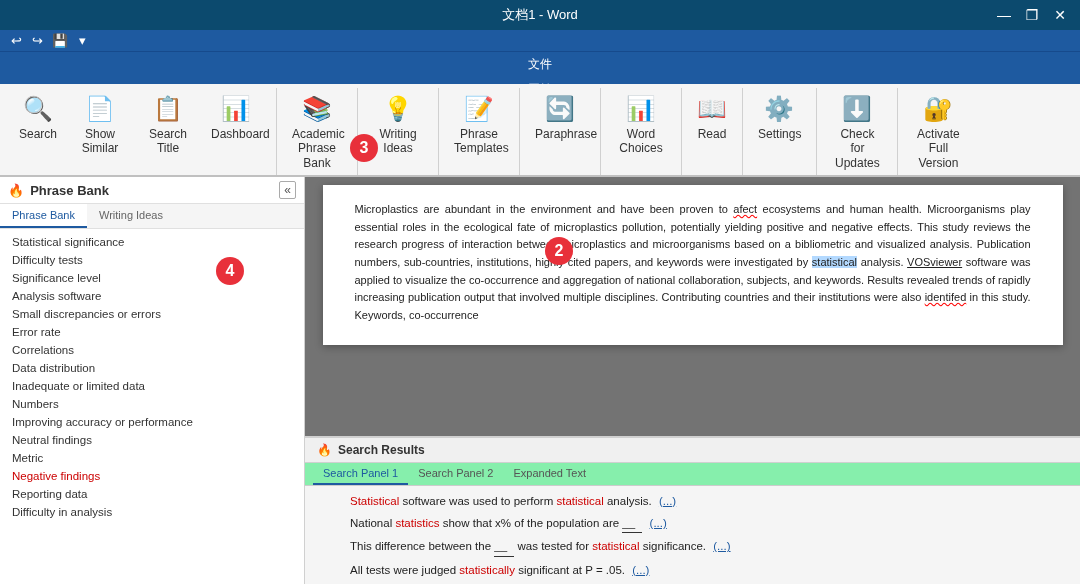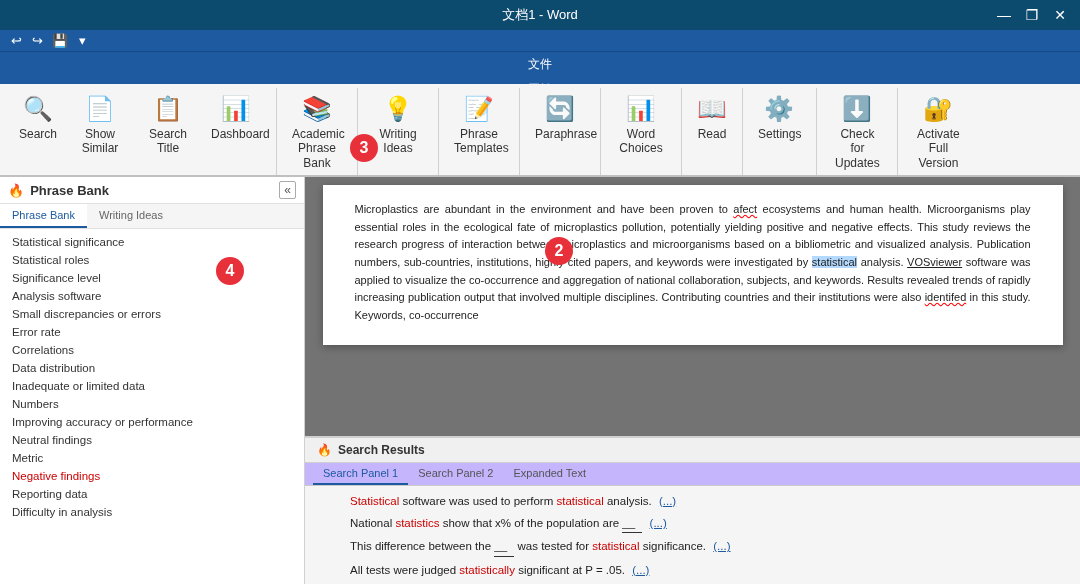--- a/index.html
+++ b/index.html
@@ -243,21 +243,21 @@
       color: #333;
       display: flex;
       align-items: center;
       gap: 6px;
       border-bottom: 1px solid #d0d0d0;
       background: #f0f0f0;
     }
     .search-results-tabs {
       display: flex;
       border-bottom: 1px solid #ccc;
-      background: #c4b5fd;
+      background: #86efac;
       padding: 0 8px;
     }
     .search-results-tab {
       padding: 4px 10px;
       font-size: 11px;
       cursor: pointer;
       color: #555;
       border-bottom: 2px solid transparent;
     }
     .search-results-tab.active {
@@ -457,21 +457,21 @@
         <span>Phrase Bank</span>
       </div>
       <button class="collapse-btn">«</button>
     </div>
     <div class="sidebar-tabs">
       <div class="sidebar-tab active">Phrase Bank</div>
       <div class="sidebar-tab">Writing Ideas</div>
     </div>
     <div class="sidebar-list">
       <div class="sidebar-list-item">Statistical significance</div>
-      <div class="sidebar-list-item">Statistical roles</div>
+      <div class="sidebar-list-item">Difficulty tests</div>
       <div class="sidebar-list-item">Significance level</div>
       <div class="sidebar-list-item">Analysis software</div>
       <div class="sidebar-list-item">Small discrepancies or errors</div>
       <div class="sidebar-list-item">Error rate</div>
       <div class="sidebar-list-item">Correlations</div>
       <div class="sidebar-list-item">Data distribution</div>
       <div class="sidebar-list-item">Inadequate or limited data</div>
       <div class="sidebar-list-item">Numbers</div>
       <div class="sidebar-list-item">Improving accuracy or performance</div>
       <div class="sidebar-list-item">Neutral findings</div>

